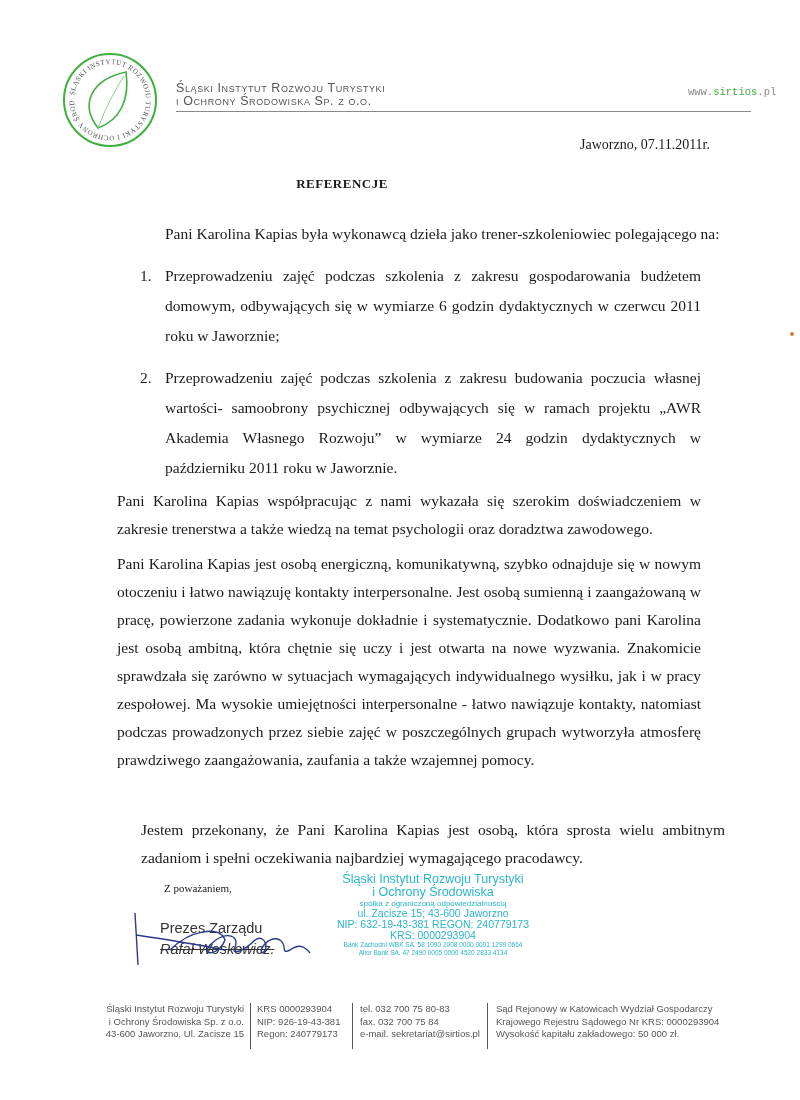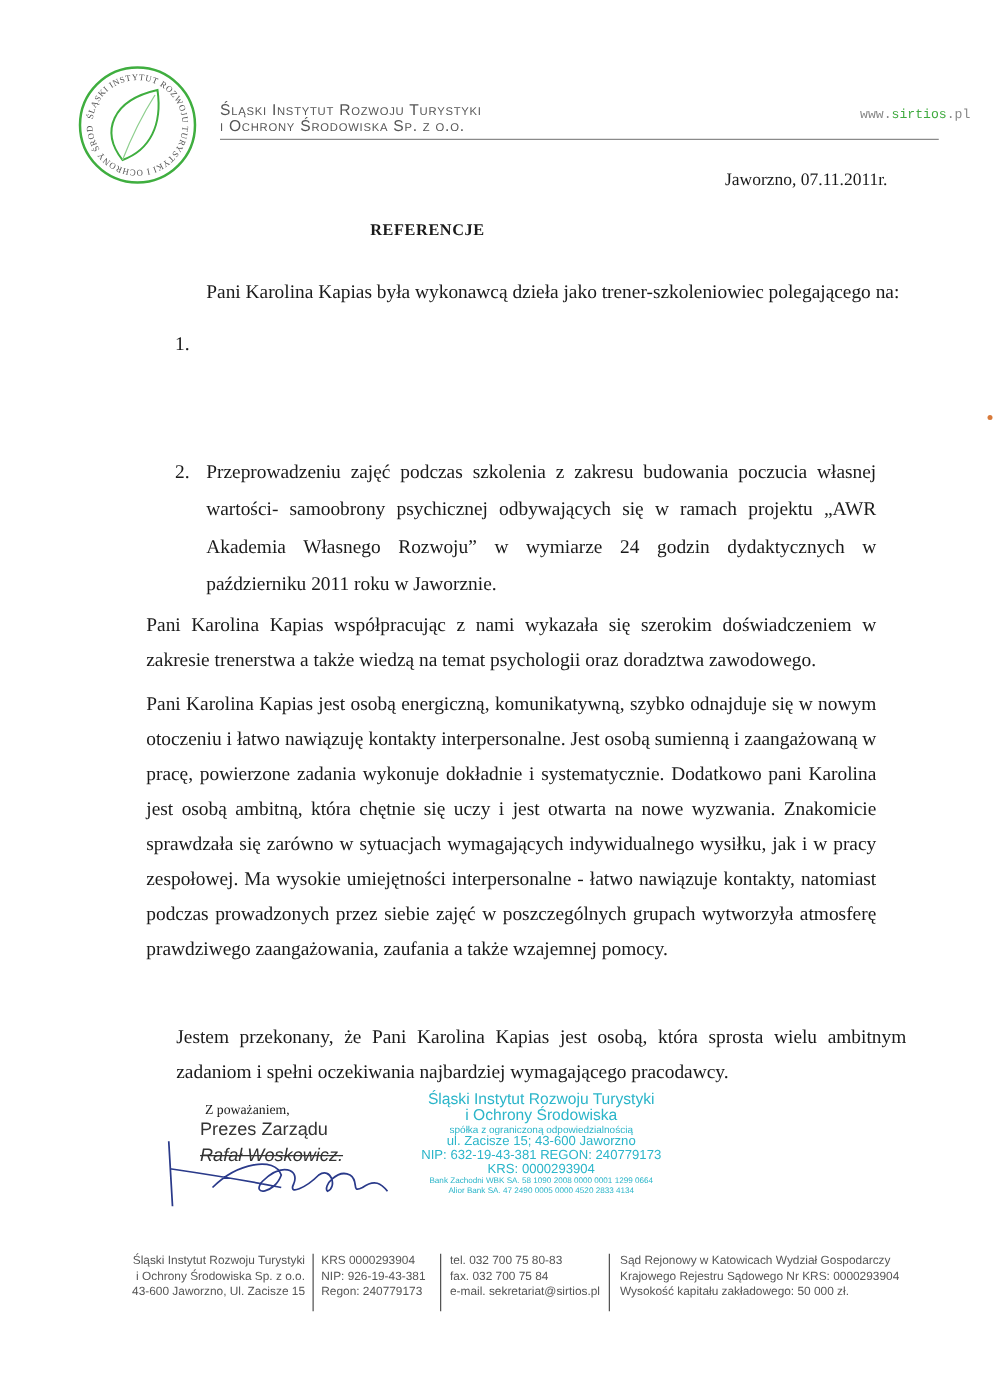--- a/index.html
+++ b/index.html
@@ -24,21 +24,21 @@
   .item1 { top: 261px; height: 95px; }
   .item2 { top: 363px; height: 130px; }
 
   .para { left: 117px; width: 584px; font-size: 15.5px; line-height: 28px; text-align: justify; }
   .para1 { top: 487px; }
   .para2 { top: 550px; }
   .para3 { top: 816px; margin-left: 24px; }
 
   
   .regards { left: 164px; top: 882px; font-size: 11px; }
-  .sig-block { left: 160px; top: 894px; font-family: "Liberation Sans", sans-serif; font-size: 14.5px; line-height: 21px; color: #333; }
+  .sig-block { left: 160px; top: 918px; font-family: "Liberation Sans", sans-serif; font-size: 14.5px; line-height: 21px; color: #333; }
   .sig-name { font-style: italic; text-decoration: line-through; }
   .signature { left: 130px; top: 905px; width: 200px; height: 70px; }
 
   
   .stamp { left: 318px; top: 873px; width: 230px; font-family: "Liberation Sans", sans-serif; color: #2bb5c9; text-align: center; }
   .stamp .s1 { font-size: 12.5px; line-height: 13px; }
   .stamp .s2 { font-size: 8px; line-height: 9px; }
   .stamp .s3 { font-size: 10.5px; line-height: 11px; }
   .stamp .s4 { font-size: 6.5px; line-height: 7.5px; }
 
@@ -76,20 +76,21 @@
 </div>
 <div class="abs website"><span>www.</span><span class="accent">sirtios</span><span>.pl</span></div>
 <div class="abs header-rule"></div>
 
 <div class="abs date">Jaworzno, 07.11.2011r.</div>
 <div class="abs title">REFERENCJE</div>
 <div class="abs intro">Pani Karolina Kapias była wykonawcą dzieła jako trener-szkoleniowiec polegającego na:</div>
 
 <div class="abs list item1">
   <span class="num">1.</span>
+  <span class="txt">Przeprowadzeniu zajęć podczas szkolenia z zakresu gospodarowania budżetem domowym, odbywających się w wymiarze 6 godzin dydaktycznych w czerwcu 2011 roku w Jaworznie;</span>
 </div>
 <div class="abs list item2">
   <span class="num">2.</span>
   <span class="txt">Przeprowadzeniu zajęć podczas szkolenia z zakresu budowania poczucia własnej wartości- samoobrony psychicznej odbywających się w ramach projektu „AWR Akademia Własnego Rozwoju” w wymiarze 24 godzin dydaktycznych w październiku 2011 roku w Jaworznie.</span>
 </div>
 
 <div class="abs para para1">Pani Karolina Kapias współpracując z nami wykazała się szerokim doświadczeniem w zakresie trenerstwa a także wiedzą na temat psychologii oraz doradztwa zawodowego.</div>
 <div class="abs para para2">Pani Karolina Kapias jest osobą energiczną, komunikatywną, szybko odnajduje się w nowym otoczeniu i łatwo nawiązuję kontakty interpersonalne. Jest osobą sumienną i zaangażowaną w pracę, powierzone zadania wykonuje dokładnie i systematycznie. Dodatkowo pani Karolina jest osobą ambitną, która chętnie się uczy i jest otwarta na nowe wyzwania. Znakomicie sprawdzała się zarówno w sytuacjach wymagających indywidualnego wysiłku, jak i w pracy zespołowej. Ma wysokie umiejętności interpersonalne - łatwo nawiązuje kontakty, natomiast podczas prowadzonych przez siebie zajęć w poszczególnych grupach wytworzyła atmosferę prawdziwego zaangażowania, zaufania a także wzajemnej pomocy.</div>
 <div class="abs para para3">Jestem przekonany, że Pani Karolina Kapias jest osobą, która sprosta wielu ambitnym zadaniom i spełni oczekiwania najbardziej wymagającego pracodawcy.</div>
 

